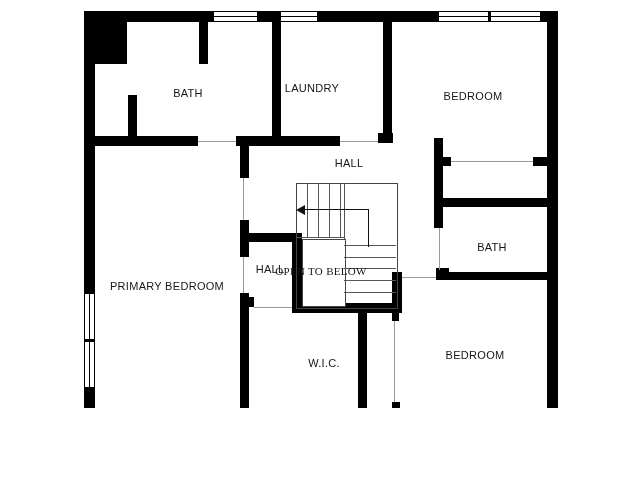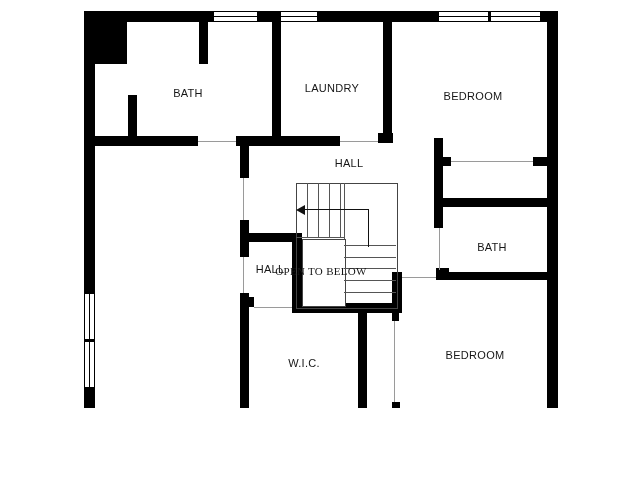--- a/index.html
+++ b/index.html
@@ -108,23 +108,24 @@
   <div class="win-div-v" style="left:488px;top:11px;height:11px;"></div>
   <div class="window-v" style="left:84px;top:293px;width:11px;height:95px;"></div>
   <div class="win-div-h" style="left:84px;top:339px;width:11px;"></div>
   <div class="window-h" style="left:115px;top:410px;width:97px;height:12px;"></div>
   <div class="win-div-v" style="left:162px;top:410px;height:12px;"></div>
   <div class="window-h" style="left:300px;top:410px;width:52px;height:12px;"></div>
   <div class="window-h" style="left:428px;top:410px;width:87px;height:12px;"></div>
   <div class="win-div-v" style="left:469px;top:410px;height:12px;"></div>
 
   <div class="room-label" style="left:188px;top:93px;">BATH</div>
-  <div class="room-label" style="left:332px;top:88px;text-align:center;">LAUNDRY</div>
+  <div class="room-label" style="left:312px;top:88px;text-align:center;">LAUNDRY</div>
   <div class="room-label" style="left:473px;top:96px;">BEDROOM</div>
   <div class="room-label" style="left:349px;top:163px;">HALL</div>
   <div class="room-label" style="left:270px;top:269px;">HALL</div>
   <div class="room-label" style="left:321px;top:271px;font-family:Liberation Serif, serif;">OPEN TO BELOW</div>
   <div class="room-label" style="left:492px;top:247px;">BATH</div>
-  <div class="room-label" style="left:304px;top:363px;">W.I.C.</div>
+  <div class="room-label" style="left:167px;top:286px;">PRIMARY BEDROOM</div>
+  <div class="room-label" style="left:324px;top:363px;">W.I.C.</div>
   <div class="room-label" style="left:475px;top:355px;">BEDROOM</div>
 
   <div class="footer" style="left:320px;top:458px;">FLOOR PLAN CREATED BY CUBICASA APP, MEASUREMENTS DEEMED HIGHLY RELIABLE BUT NOT GUARANTEED.</div>
 </div>
 
 </body></html>

